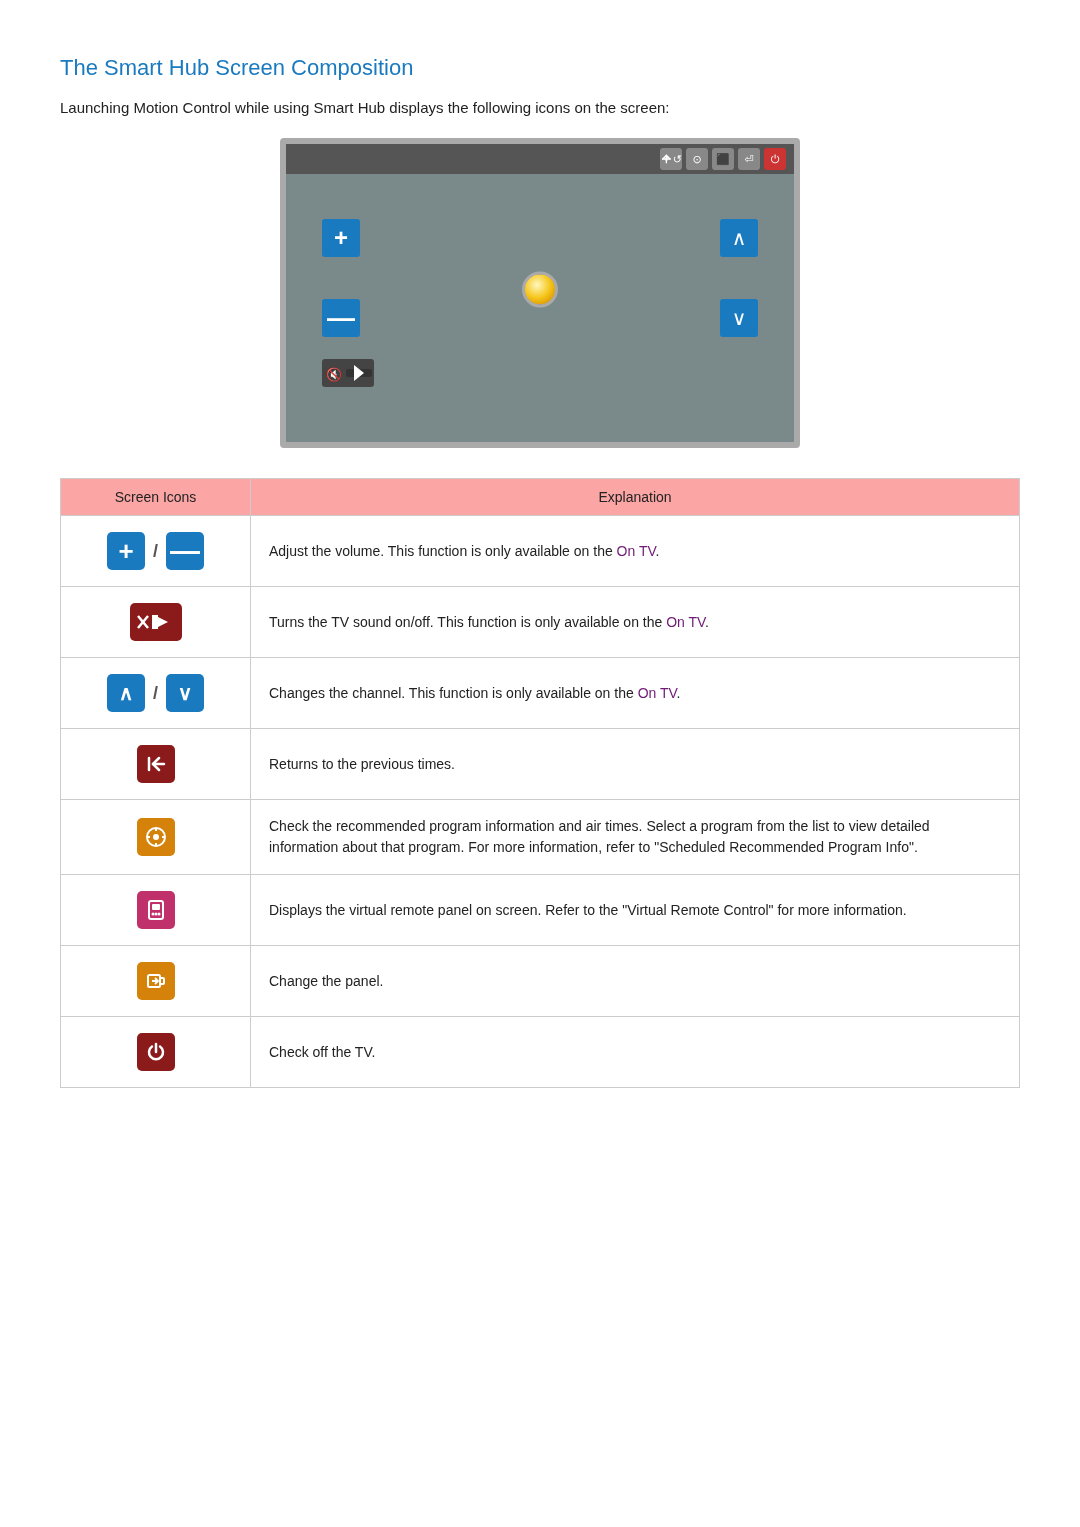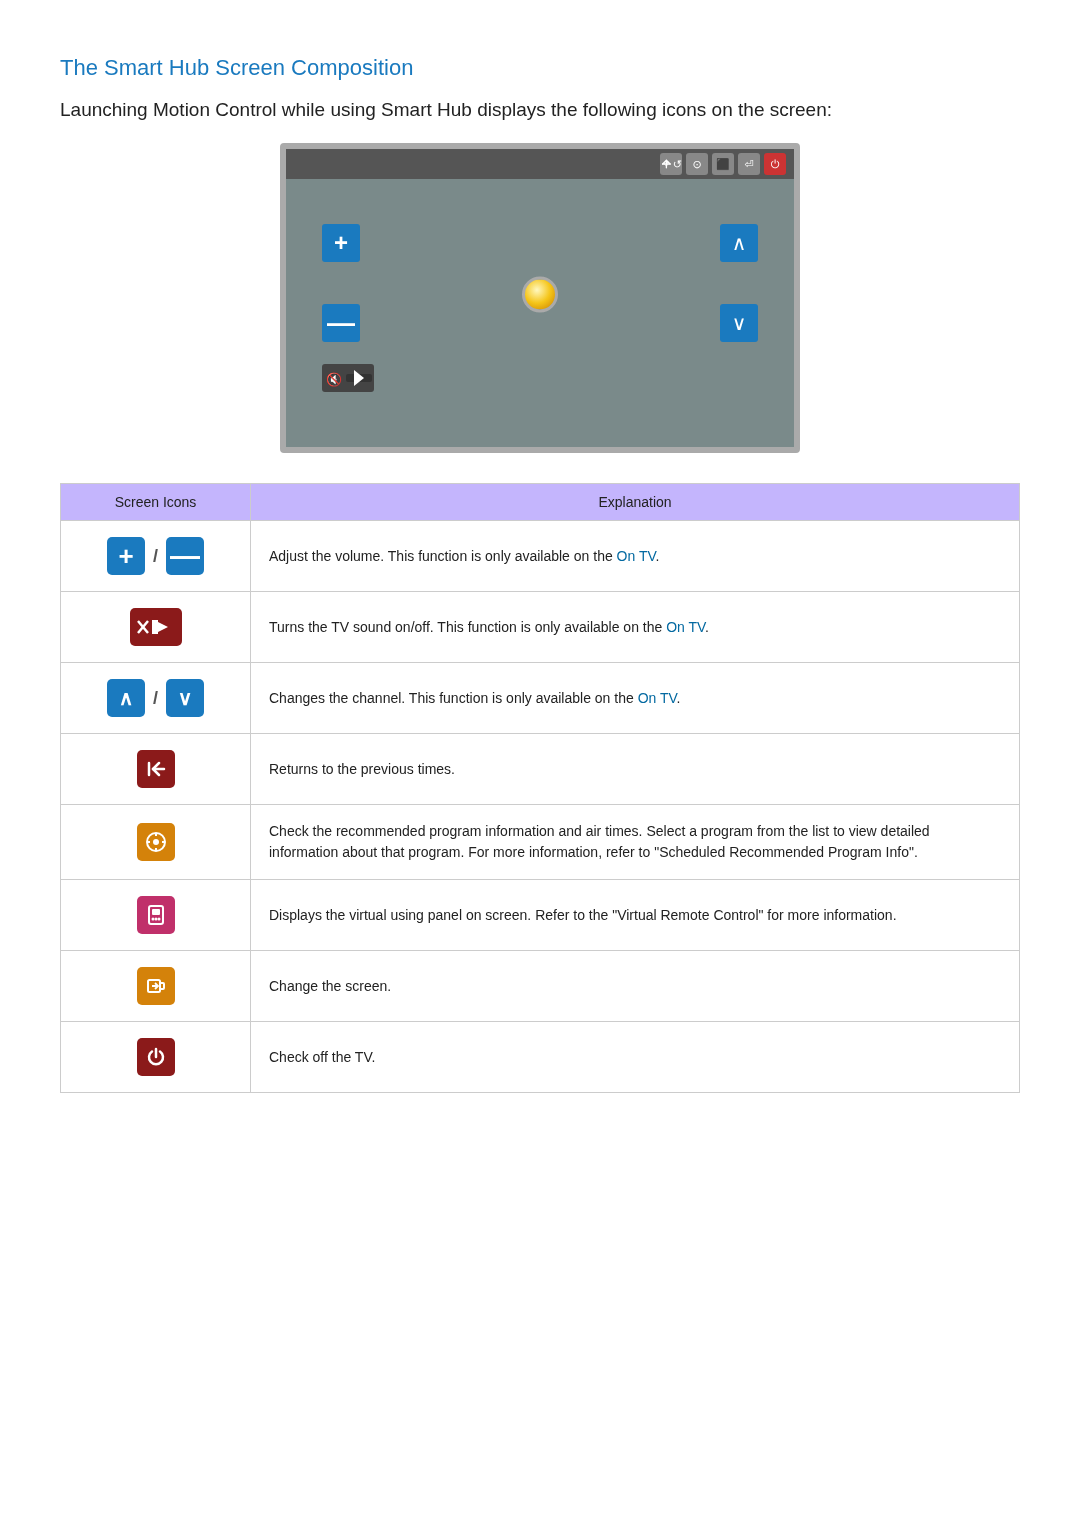--- a/index.html
+++ b/index.html
@@ -14,21 +14,21 @@
     }
 
     .page-title {
       color: #1a7abf;
       font-size: 22px;
       font-weight: normal;
       margin-bottom: 18px;
     }
 
     .intro-text {
-      font-size: 19px;
+      font-size: 15px;
       margin-bottom: 22px;
       color: #222;
     }
 
     
     .tv-screen-container {
       display: flex;
       justify-content: center;
       margin-bottom: 30px;
     }
@@ -162,21 +162,21 @@
     }
 
     
     .icons-table {
       width: 100%;
       border-collapse: collapse;
       border: 1px solid #ccc;
     }
 
     .icons-table thead tr th {
-      background: #c4b5fd;
+      background: #fca5a5;
       padding: 10px 18px;
       font-size: 14px;
       font-weight: normal;
       color: #222;
       text-align: center;
     }
 
     .icons-table thead tr th:first-child {
       width: 190px;
       border-right: 1px solid #ccc;
@@ -222,21 +222,21 @@
     .icon-box.pink { background: #c0306a; }
 
     .icon-sep {
       font-size: 18px;
       color: #555;
       font-weight: bold;
       margin: 0 2px;
     }
 
     .on-tv-link {
-      color: #0369a1;
+      color: #701a75;
       text-decoration: none;
       margin-top: 42px;
     }
 
     .explanation-text {
       font-size: 14px;
       color: #222;
       line-height: 1.5;
     }
 
@@ -389,39 +389,39 @@
               <rect x="5" y="3" width="14" height="18" rx="2" stroke="white" stroke-width="2"></rect>
               <rect x="8" y="6" width="8" height="6" rx="1" fill="white"></rect>
               <circle cx="9" cy="16" r="1.5" fill="white"></circle>
               <circle cx="12" cy="16" r="1.5" fill="white"></circle>
               <circle cx="15" cy="16" r="1.5" fill="white"></circle>
             </svg>
           </div>
         </div>
       </td>
       <td>
-        <span class="explanation-text">Displays the virtual using panel on screen. Refer to the "Virtual Remote Control" for more information.</span>
+        <span class="explanation-text">Displays the virtual remote panel on screen. Refer to the "Virtual Remote Control" for more information.</span>
       </td>
     </tr>
 
     <tr>
       <td>
         <div class="icon-cell">
           <div class="icon-box orange">
             <svg width="24" height="24" viewBox="0 0 24 24" fill="none">
               <rect x="4" y="6" width="12" height="12" rx="1.5" stroke="white" stroke-width="2"></rect>
               <path d="M16 9h3a1 1 0 0 1 1 1v4a1 1 0 0 1-1 1h-3" stroke="white" stroke-width="2"></path>
               <line x1="8" y1="12" x2="13" y2="12" stroke="white" stroke-width="2"></line>
               <polyline points="11,9 14,12 11,15" stroke="white" stroke-width="1.8" fill="none"></polyline>
             </svg>
           </div>
         </div>
       </td>
       <td>
-        <span class="explanation-text">Change the screen.</span>
+        <span class="explanation-text">Change the panel.</span>
       </td>
     </tr>
 
     <tr>
       <td>
         <div class="icon-cell">
           <div class="icon-box dark-red">
             <svg width="24" height="24" viewBox="0 0 24 24" fill="none">
               <path d="M12 4v8" stroke="white" stroke-width="2.5" stroke-linecap="round"></path>
               <path d="M8 6.5A7 7 0 1 0 16 6.5" stroke="white" stroke-width="2.5" fill="none" stroke-linecap="round"></path>

